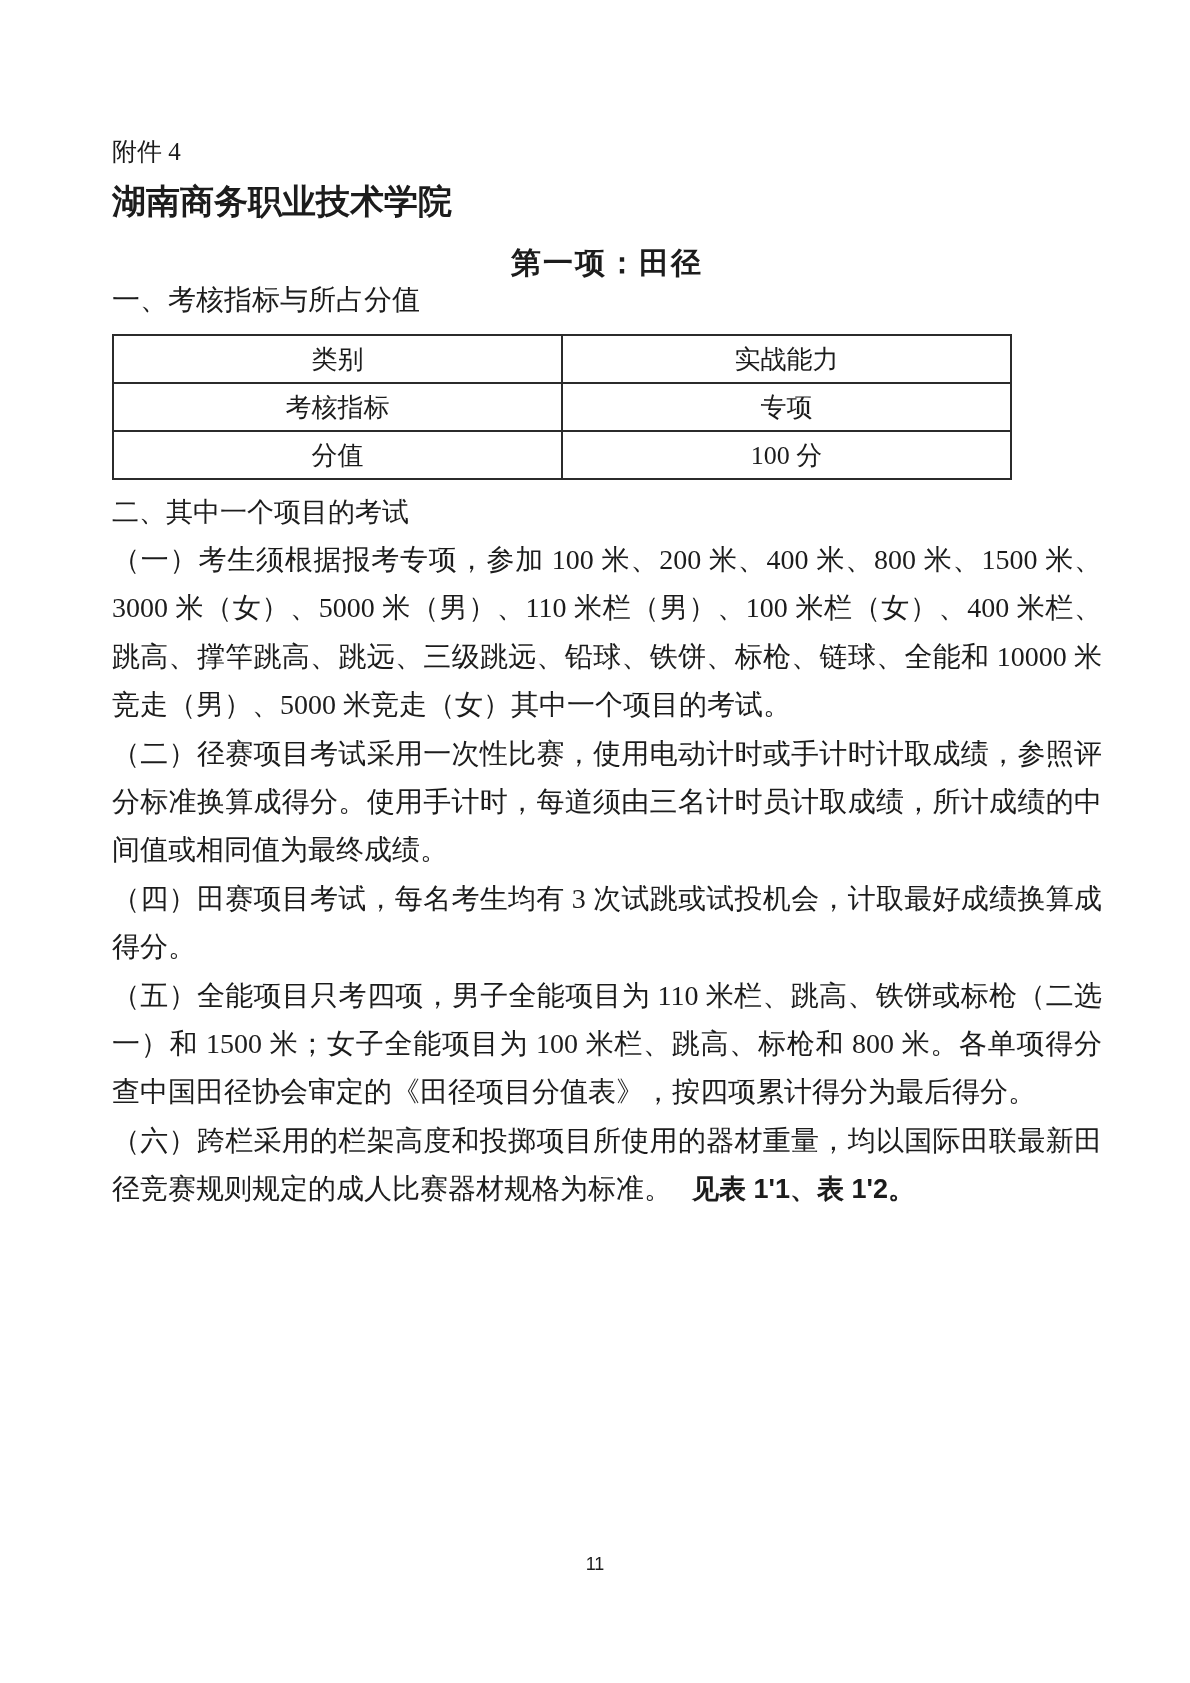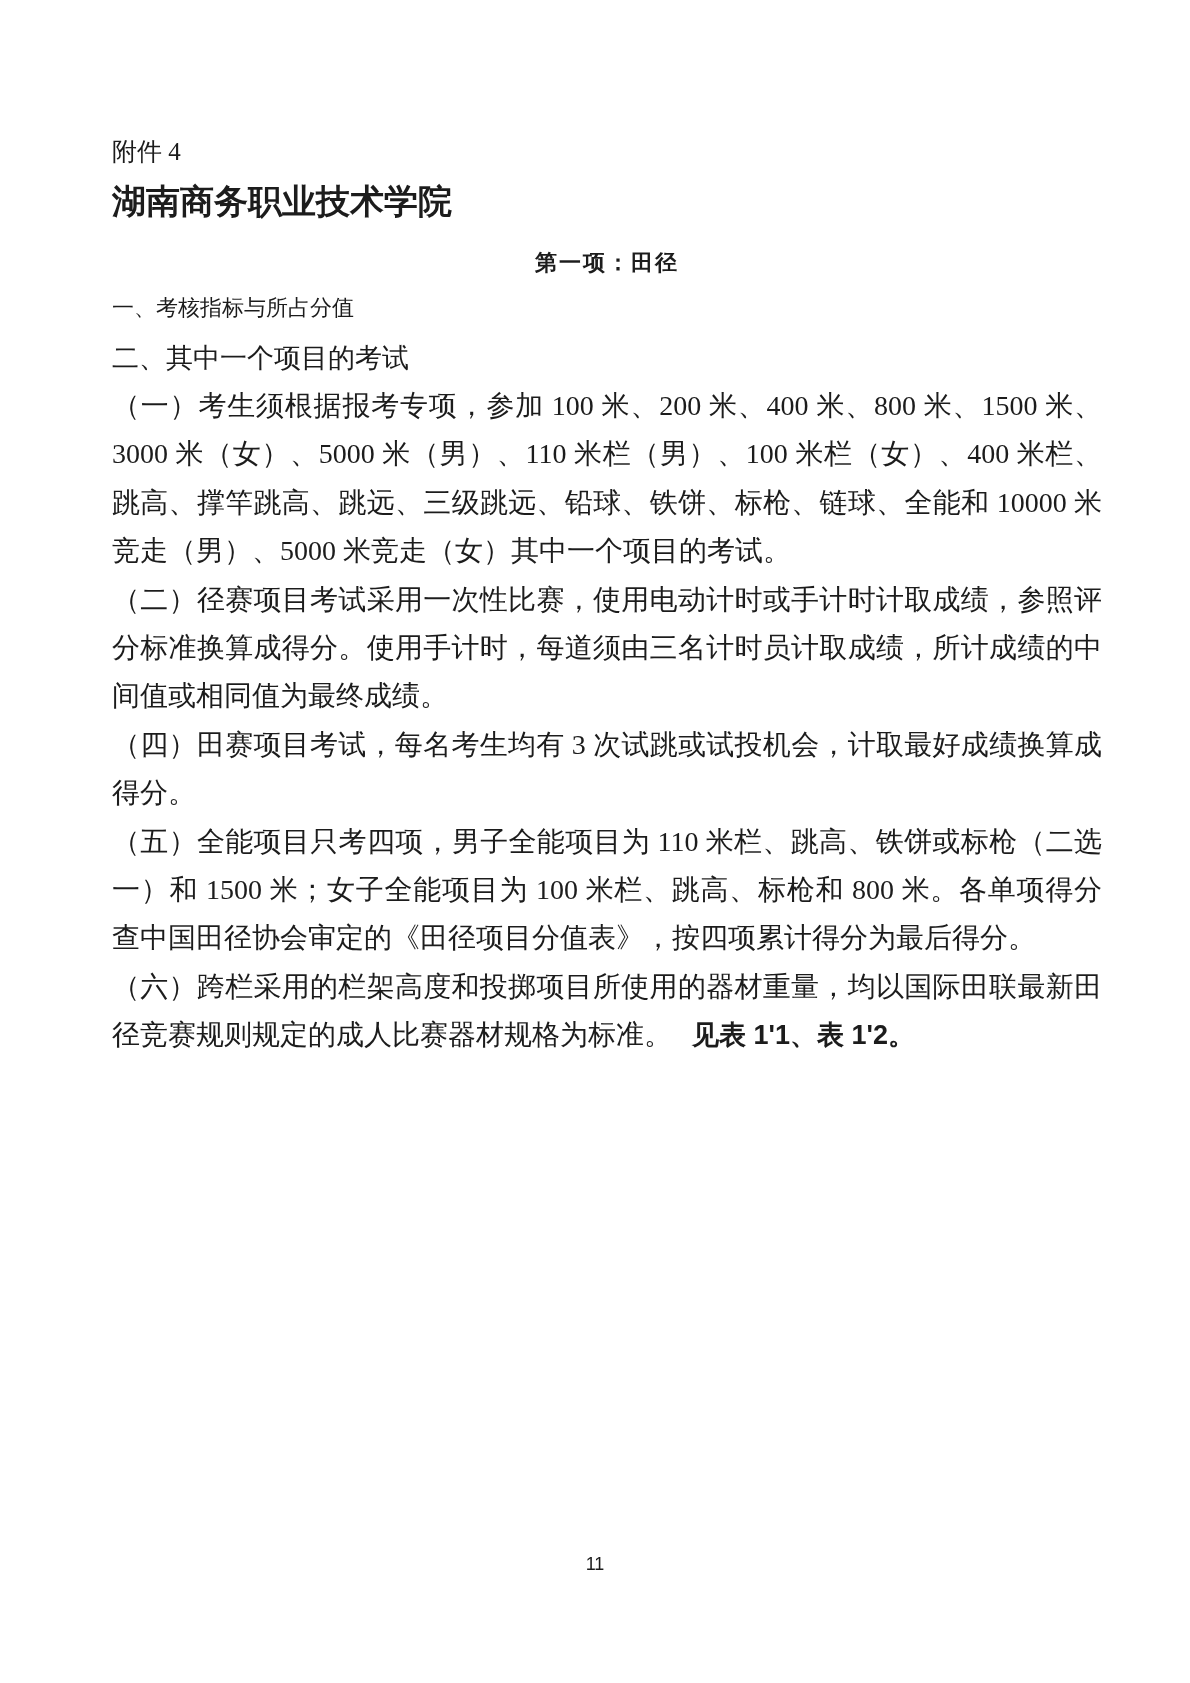--- a/index.html
+++ b/index.html
@@ -32,29 +32,29 @@
   .doc-subtitle {
     text-align: center;
     font-weight: bold;
     font-size: 33px;
     line-height: 40px;
     margin-top: 24px;
   }
   .section-title {
     text-align: center;
     font-weight: bold;
-    font-size: 22px;
+    font-size: 30px;
     line-height: 38px;
     margin-top: 22px;
     letter-spacing: 2px;
   }
   .sub-heading {
-    font-size: 22px;
+    font-size: 28px;
     line-height: 36px;
-    margin-top: 8px;
+    margin-top: 0;
   }
   table.score-table {
     border-collapse: collapse;
     width: 900px;
     margin-top: 16px;
     table-layout: fixed;
   }
   table.score-table td {
     border: 2px solid #2b2b2b;
     height: 46px;
@@ -98,20 +98,36 @@
 
   <div class="attachment-label">附件 4</div>
 
   <div class="doc-title">湖南商务职业技术学院</div>
 
 
   <div class="section-title">第一项：田径</div>
 
   <div class="sub-heading">一、考核指标与所占分值</div>
 
+  <table class="score-table">
+    <tbody>
+      <tr>
+        <td>类别</td>
+        <td>实战能力</td>
+      </tr>
+      <tr>
+        <td>考核指标</td>
+        <td>专项</td>
+      </tr>
+      <tr>
+        <td>分值</td>
+        <td>100 分</td>
+      </tr>
+    </tbody>
+  </table>
 
   <div class="methods-heading">二、其中一个项目的考试</div>
 
   <p class="body-para">（一）考生须根据报考专项，参加 100 米、200 米、400 米、800 米、1500 米、3000 米（女）、5000 米（男）、110 米栏（男）、100 米栏（女）、400 米栏、跳高、撑竿跳高、跳远、三级跳远、铅球、铁饼、标枪、链球、全能和 10000 米竞走（男）、5000 米竞走（女）其中一个项目的考试。</p>
 
   <p class="body-para">（二）径赛项目考试采用一次性比赛，使用电动计时或手计时计取成绩，参照评分标准换算成得分。使用手计时，每道须由三名计时员计取成绩，所计成绩的中间值或相同值为最终成绩。</p>
 
 
   <p class="body-para">（四）田赛项目考试，每名考生均有 3 次试跳或试投机会，计取最好成绩换算成得分。</p>
 

